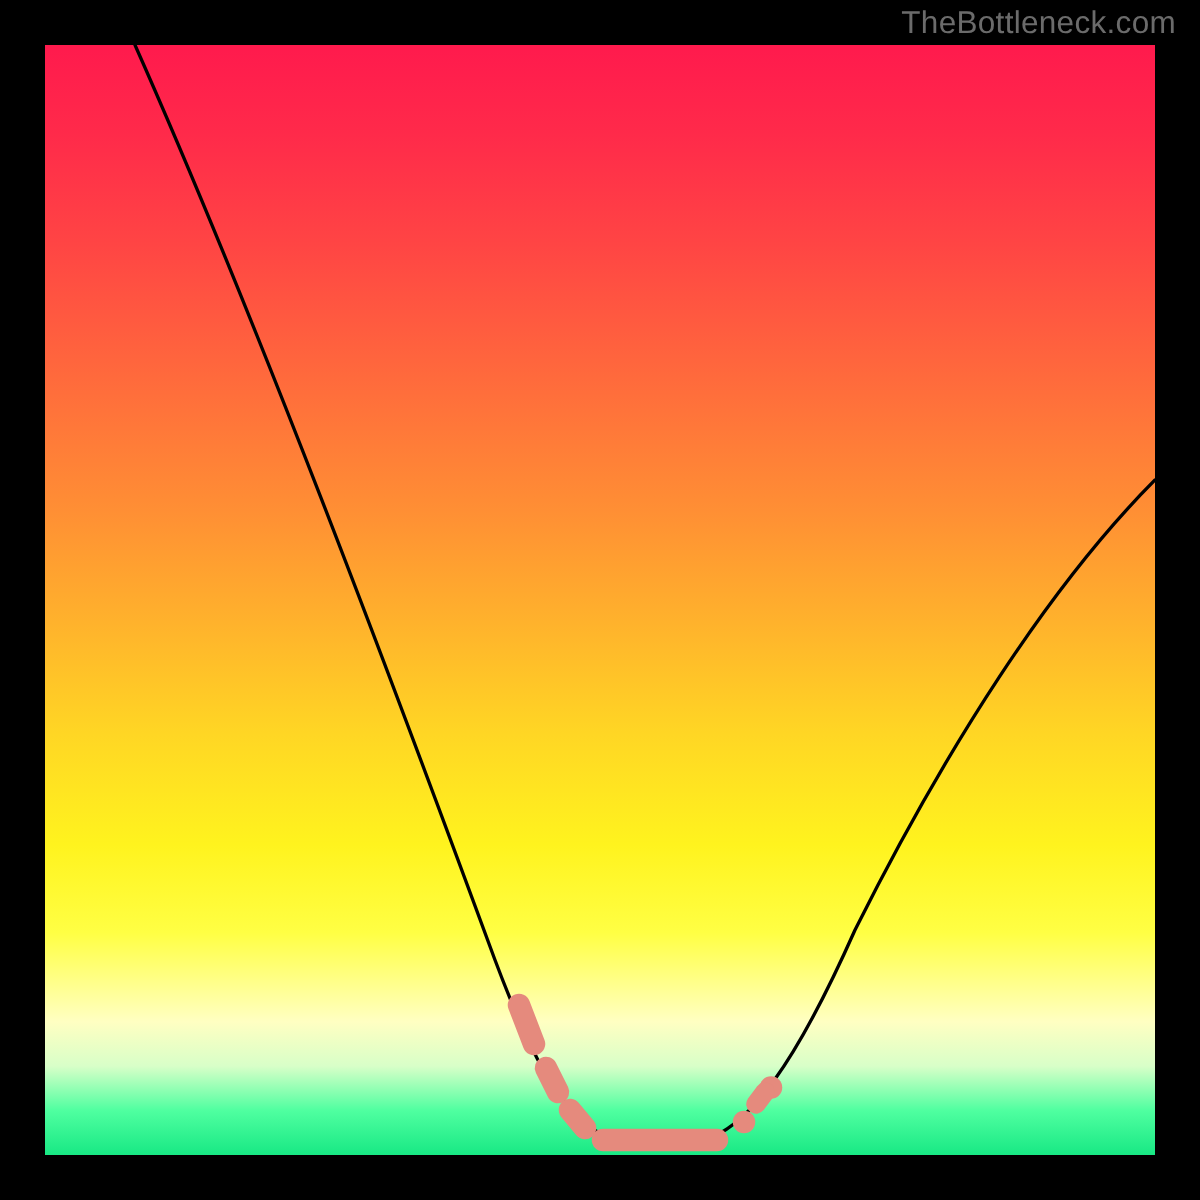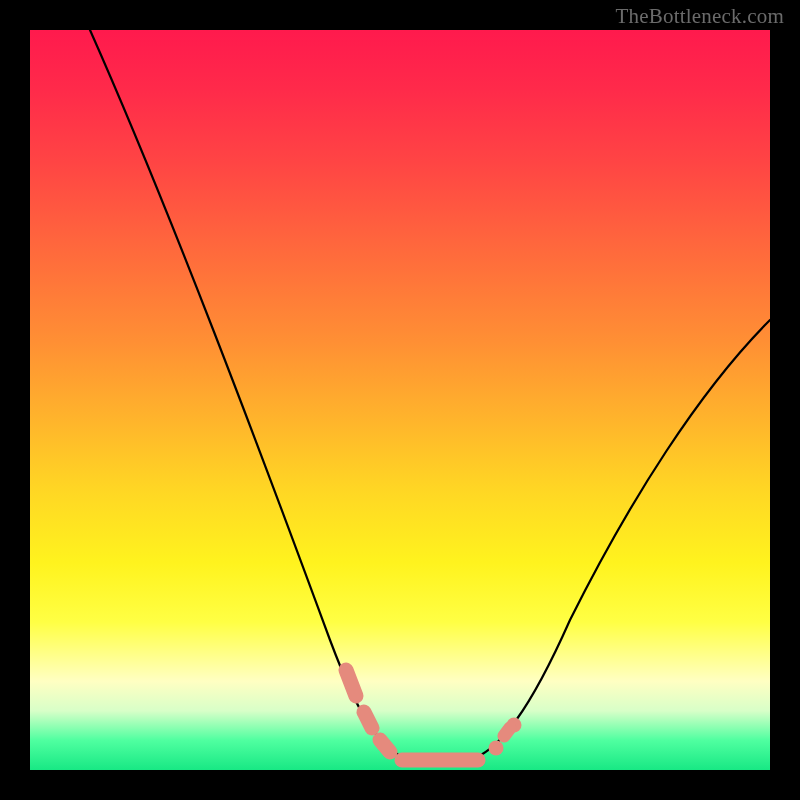--- a/index.html
+++ b/index.html
@@ -11,21 +11,20 @@
     background: #000;
     font-family: Arial, Helvetica, sans-serif;
   }
   .frame {
     position: absolute;
     left: 0;
     top: 0;
     width: 800px;
     height: 800px;
     background: #000;
-    font-family: Liberation Serif, serif;
   }
   .plot-area {
     position: absolute;
     left: 30px;
     top: 30px;
     width: 740px;
     height: 740px;
     overflow: hidden;
   }
   .gradient {

